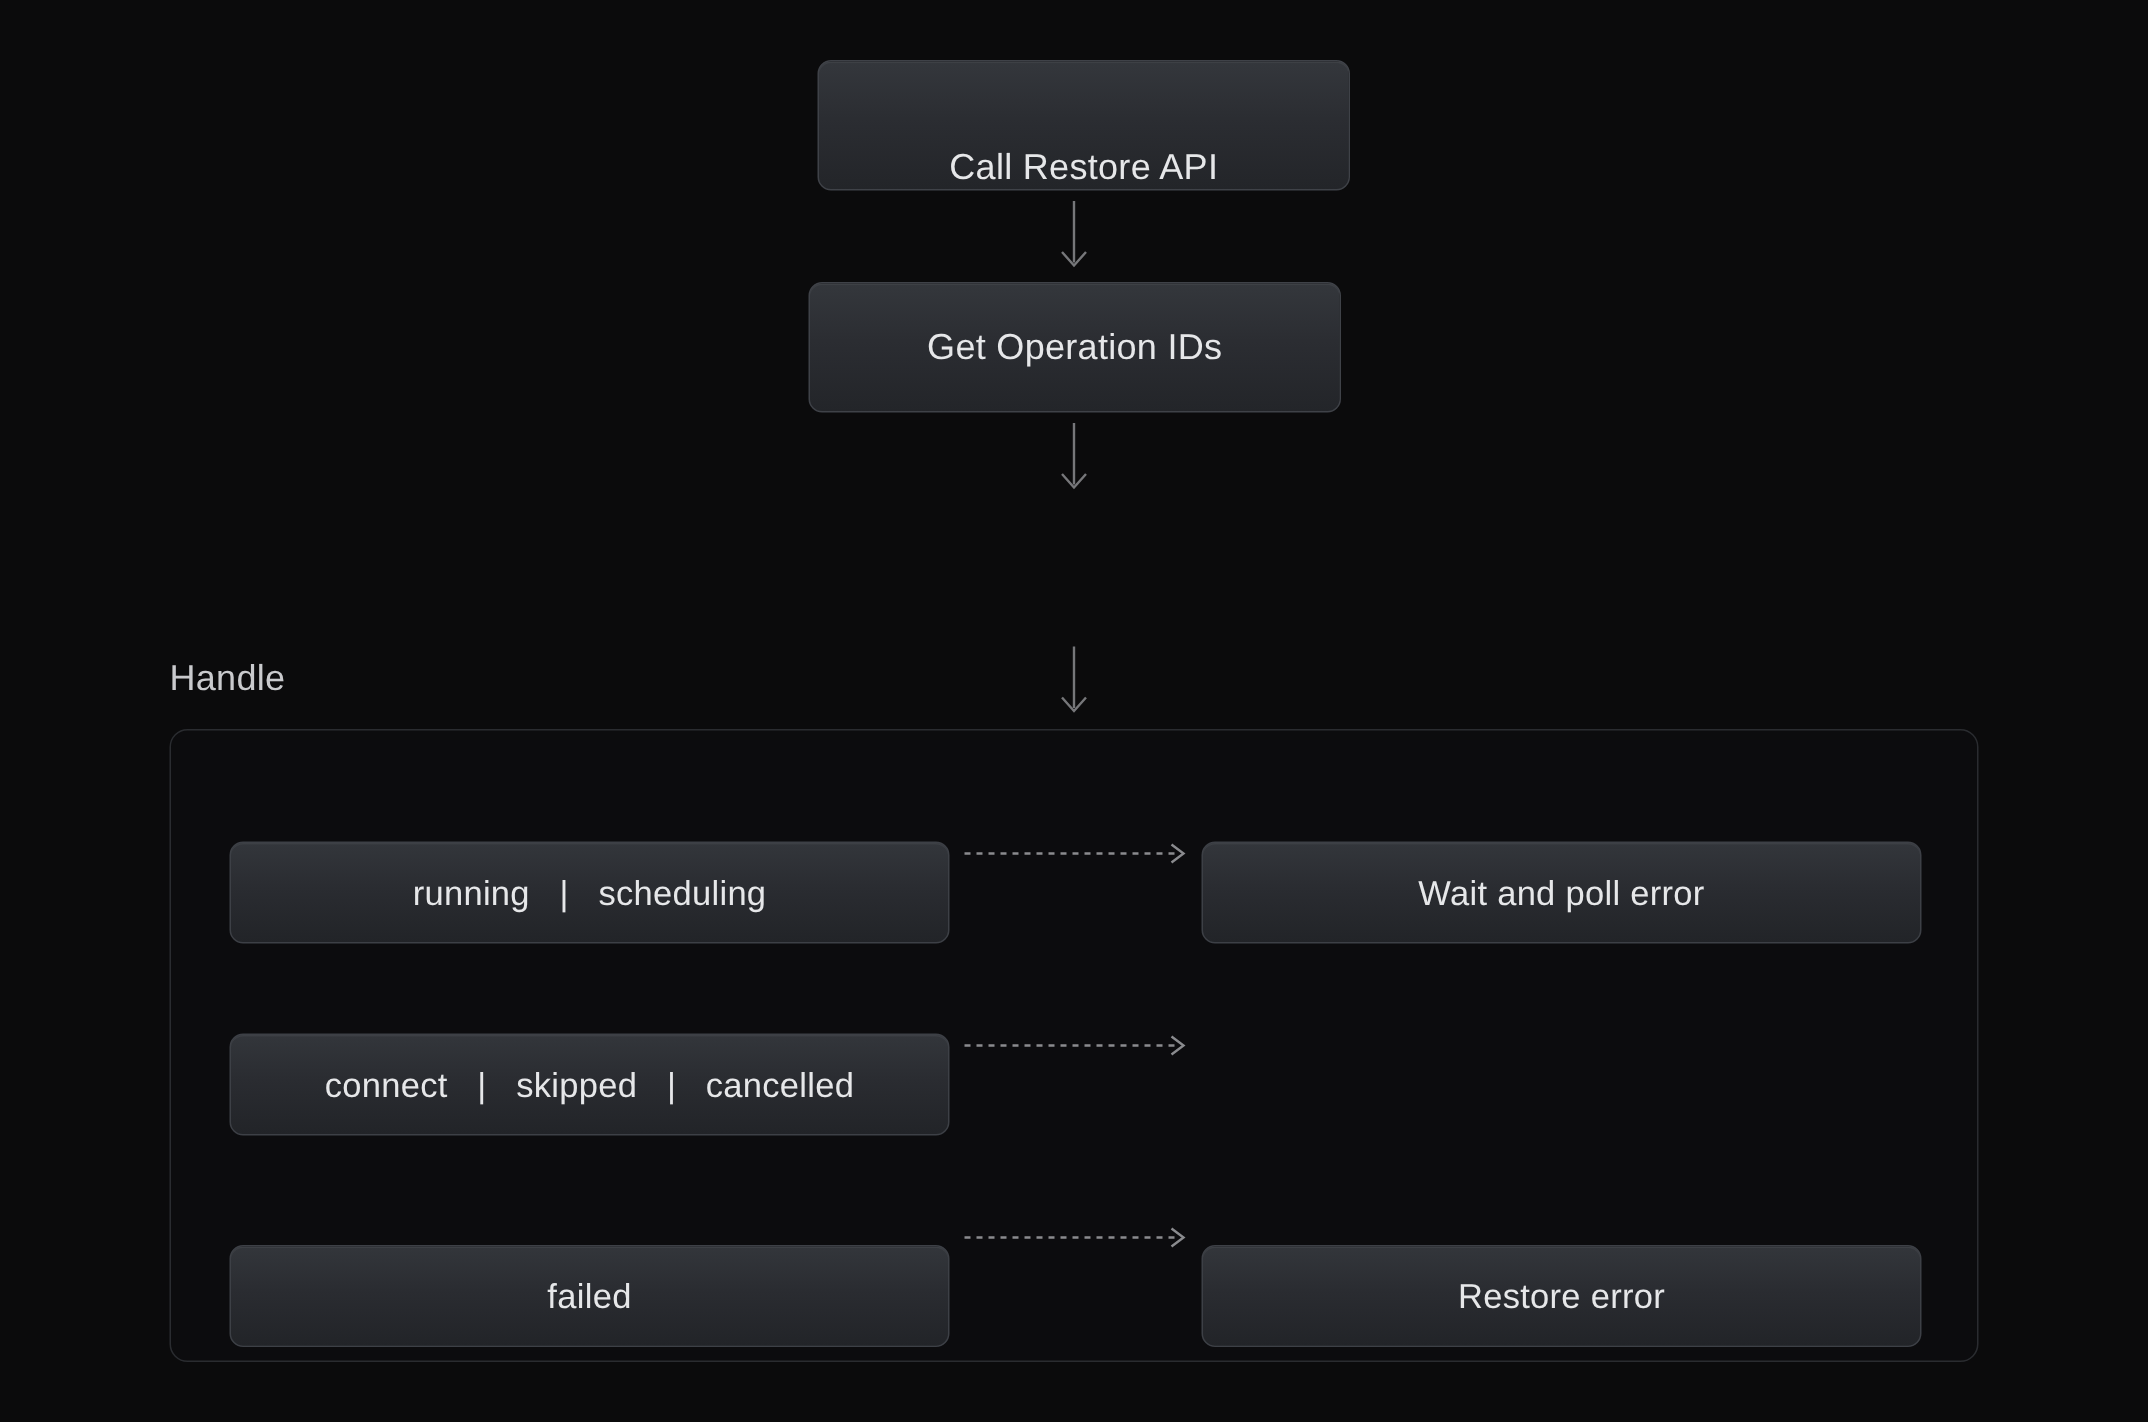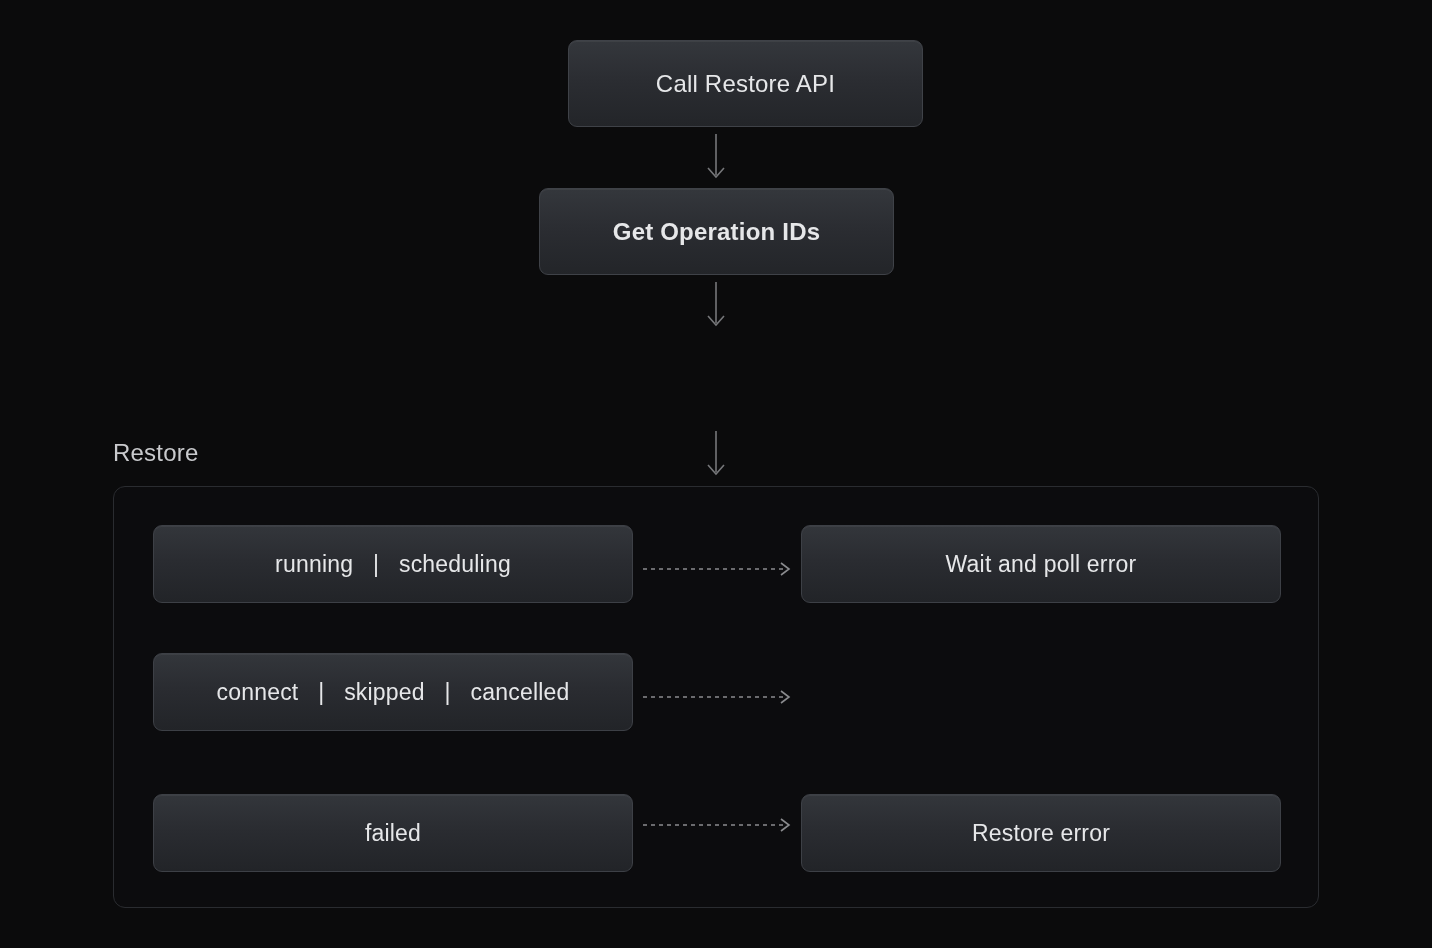--- a/index.html
+++ b/index.html
@@ -26,22 +26,22 @@
     background: linear-gradient(180deg, #34373c 0%, #2b2d32 45%, #232529 100%);
     border: 1px solid #3f4248;
     box-shadow: inset 0 1px 0 rgba(255,255,255,0.05);
     display: flex;
     align-items: center;
     justify-content: center;
     color: #e6e7e9;
     font-size: 24px;
     letter-spacing: 0.2px;
   }
-  .node-1 { left: 568px; top: 40px; }
-  .node-2 { left: 539px; top: 188px; font-weight: bold; }
+  .node-1 { left: 545px; top: 40px; align-items: flex-end; }
+  .node-2 { left: 539px; top: 188px; }
   .node-3 { left: 539px; top: 336px; }
   .v-arrow {
     position: absolute;
     left: 704px;
     width: 24px;
     height: 52px;
   }
   .v-arrow-1 { top: 131px; }
   .v-arrow-2 { top: 279px; }
   .v-arrow-3 { top: 428px; }
@@ -61,33 +61,34 @@
     width: 1206px;
     height: 422px;
     box-sizing: border-box;
     border: 1px solid #2a2c30;
     border-radius: 12px;
     background: #0c0c0e;
   }
   .state-box, .action-box {
     position: absolute;
     width: 480px;
-    height: 78px;
+    height: 68px;
     box-sizing: border-box;
     border-radius: 9px;
     background: linear-gradient(180deg, #33363b 0%, #2a2c31 45%, #222428 100%);
     border: 1px solid #3d4046;
     box-shadow: inset 0 1px 0 rgba(255,255,255,0.05);
     display: flex;
     align-items: center;
     justify-content: center;
     color: #e6e7e9;
     font-size: 23px;
     letter-spacing: 0.2px;
     white-space: pre;
+    margin-top: 36px;
   }
   .state-box { left: 39px; }
   .action-box { left: 687px; }
   .row-1 { top: 38px; }
   .row-2 { top: 166px; }
   .row-3 { top: 307px; }
   .h-arrow {
     position: absolute;
     left: 527px;
     width: 158px;
@@ -119,21 +120,21 @@
     <line x1="12" y1="3" x2="12" y2="44" stroke="#76777a" stroke-width="1.6"></line>
     <polyline points="4,37 12,46 20,37" fill="none" stroke="#76777a" stroke-width="1.6" stroke-linejoin="miter"></polyline>
   </svg>
 
 
   <svg class="v-arrow v-arrow-3" viewBox="0 0 24 52">
     <line x1="12" y1="3" x2="12" y2="44" stroke="#76777a" stroke-width="1.6"></line>
     <polyline points="4,37 12,46 20,37" fill="none" stroke="#76777a" stroke-width="1.6" stroke-linejoin="miter"></polyline>
   </svg>
 
-  <div class="states-label">Restore</div>
+  <div class="states-label">Handle</div>
 
   <div class="states-container">
 
     <div class="state-box row-1">
       <span>running   |   scheduling</span>
     </div>
     <svg class="h-arrow h-arrow-1" viewBox="0 0 158 18">
       <line x1="2" y1="9" x2="144" y2="9" stroke="#8a8b8e" stroke-width="1.6" stroke-dasharray="4 4"></line>
       <polyline points="140,3 148,9 140,15" fill="none" stroke="#8a8b8e" stroke-width="1.6" stroke-linejoin="miter"></polyline>
     </svg>

